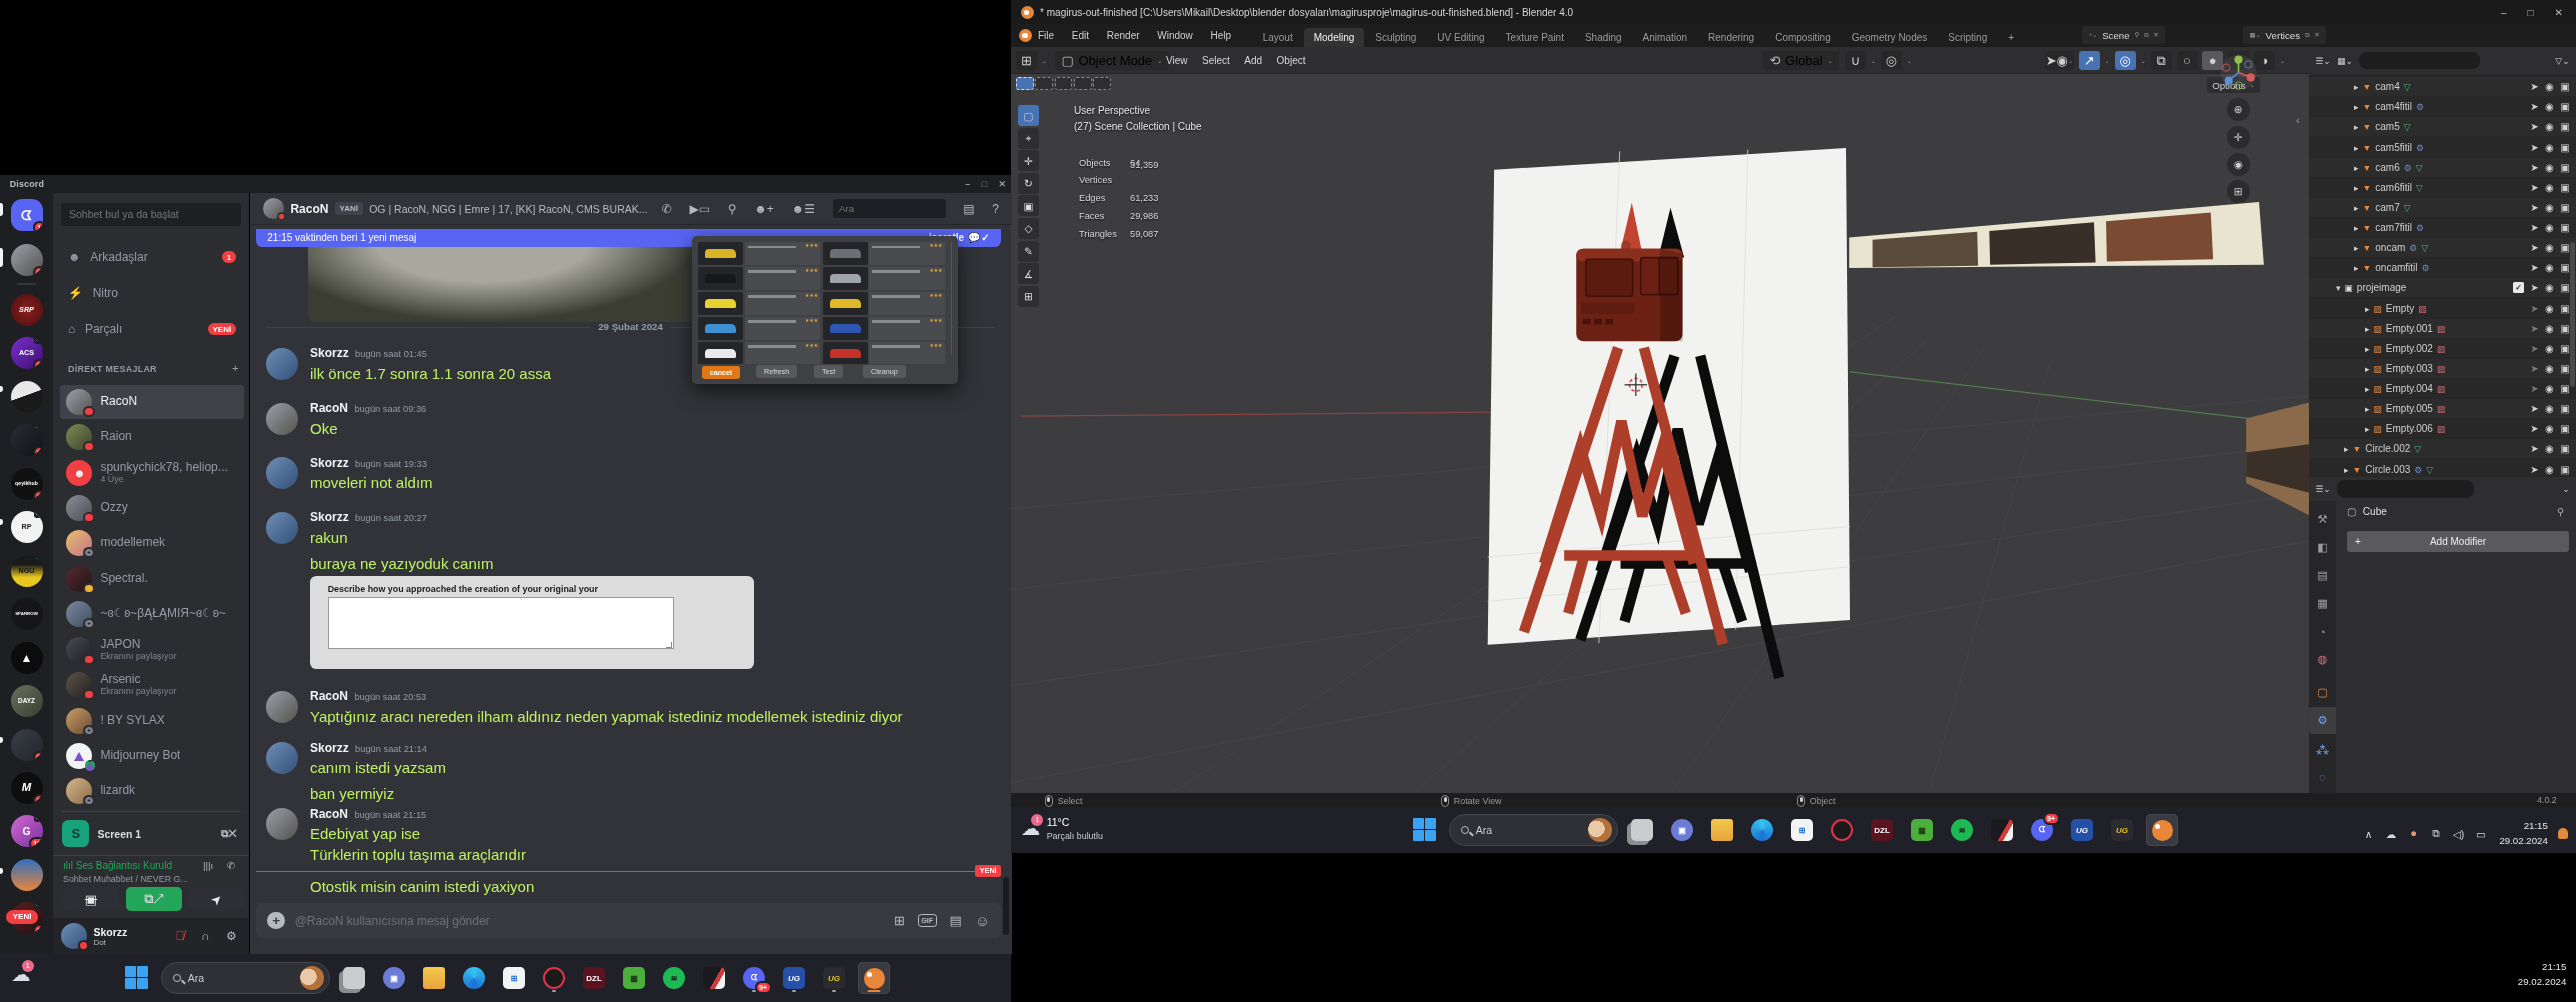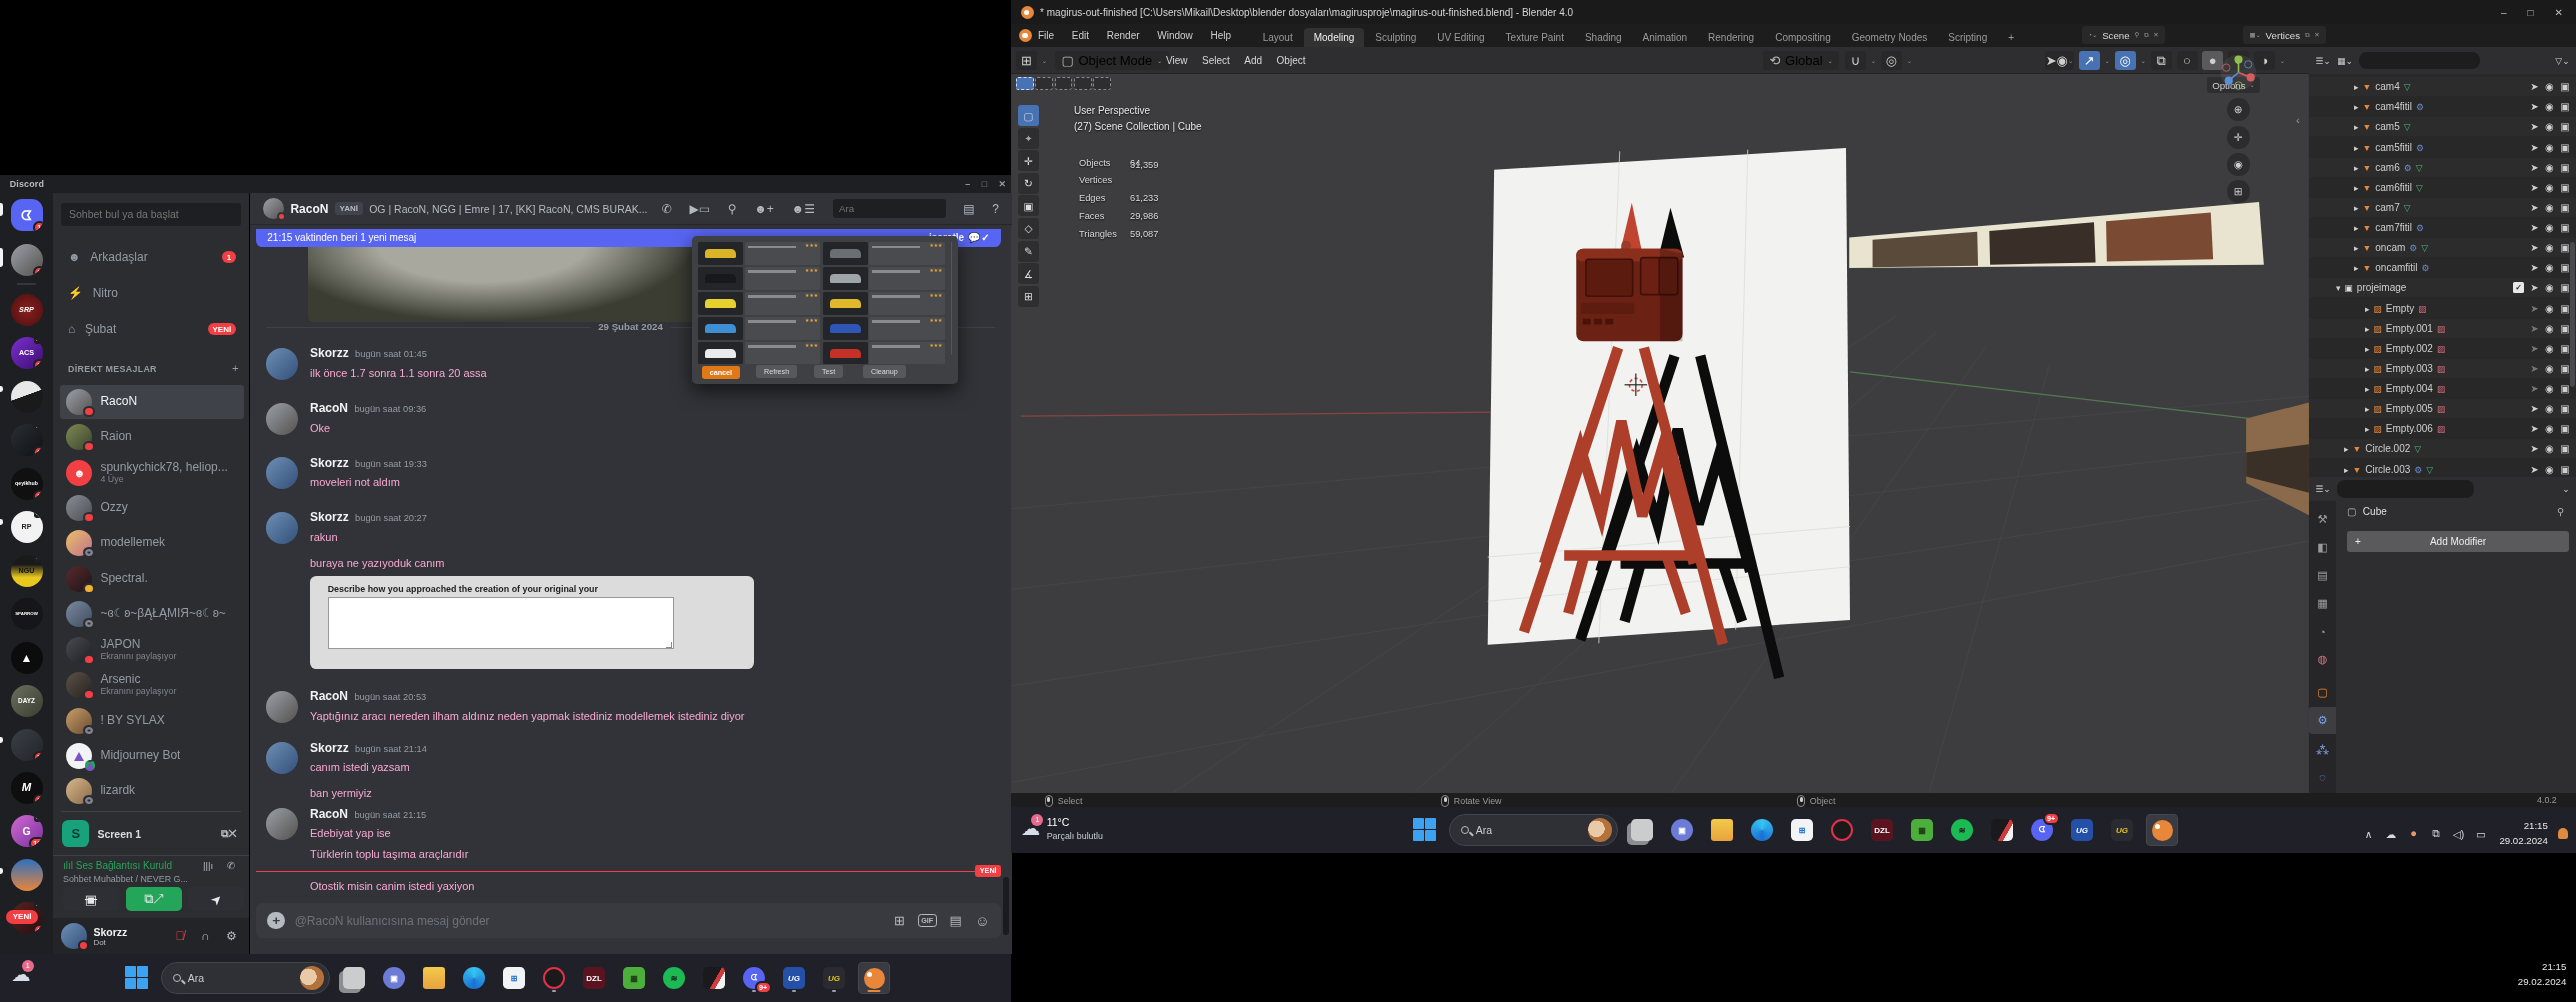--- a/index.html
+++ b/index.html
@@ -58,21 +58,21 @@
 .chathead{left:250px;top:193px;width:762px;height:32px;background:#313338;border-bottom:0.8px solid #26272b;display:flex;align-items:center;gap:6.4px;padding:0 13px;z-index:5}
 .hname{color:#f2f3f5;font-size:12px;font-weight:bold}
 .hpill{background:#41434a;color:#b5bac1;font-size:8px;font-weight:bold;border-radius:3.2px;padding:1.6px 4.8px}
 .halias{color:#b5bac1;font-size:10.5px;white-space:nowrap;overflow:hidden;text-overflow:ellipsis;max-width:298px}
 .hico{color:#b5bac1;font-size:12px;margin-left:11.3px}
 .hsearch{width:113px;height:19.3px;background:#1e1f22;border:none;border-radius:3.2px;color:#949ba4;font-size:9.7px;padding:0 6.4px;margin-left:11.3px}
 .banner{left:256px;top:229px;width:745px;height:17.7px;background:#5865f2;border-radius:0 0 6.4px 6.4px;color:#fff;font-size:10px;display:flex;align-items:center;padding:0 11.3px;z-index:6}
 .banner .act{margin-left:auto;display:flex;gap:4.8px;align-items:center;font-weight:bold}
 .msghead{position:absolute;color:#f2f3f5;font-size:12px;font-weight:bold}
 .msghead .t{color:#949ba4;font-size:9.3px;font-weight:normal;margin-left:6.4px}
-.msgtxt{position:absolute;color:#f9a8d4;font-size:11px;line-height:19.3px}
+.msgtxt{position:absolute;color:#bef264;font-size:15px;line-height:19.3px}
 .mav{position:absolute;left:266px;width:32px;height:32px;border-radius:50%}
 .datediv{left:266px;top:327px;width:729px;border-top:0.8px solid #3f4147;z-index:1}
 .datediv span{position:absolute;left:50%;top:-7.2px;transform:translateX(-50%);background:#313338;color:#949ba4;font-size:9.7px;font-weight:bold;padding:0 8px}
 .newdiv{left:256px;top:871px;width:739px;border-top:0.8px solid #f23f43;z-index:2}
 .newpill{position:absolute;right:-6.4px;top:-7.2px;background:#f23f43;color:#fff;font-size:7.2px;font-weight:bold;border-radius:2.4px;padding:1.6px 4.8px}
 .inputbar{left:256px;top:903px;width:745px;height:35px;background:#383a40;border-radius:6.4px;display:flex;align-items:center;padding:0 11.3px;gap:9.7px;z-index:4}
 .plus{width:17.7px;height:17.7px;border-radius:50%;background:#b5bac1;color:#383a40;font-size:13.7px;font-weight:bold;display:flex;align-items:center;justify-content:center}
 .ph{color:#6d7178;font-size:12px}
 .inico{margin-left:auto;display:flex;gap:13px;align-items:center;color:#b5bac1}
 .gifpill{border:1.6px solid #b5bac1;border-radius:3.2px;font-size:7.2px;font-weight:bold;padding:0.8px 2.4px}
@@ -250,21 +250,21 @@
   <span>☻</span>
   <span>Arkadaşlar</span>
   <span class="navpill" style="border-radius:6.4px">1</span>
 </div>
 <div class="a nav" style="position:absolute;left:60px;top:277px;width:184px;height:32px;border-radius:3.2px;color:#949ba4;display:flex;align-items:center;gap:9.7px;padding:0 8px;font-size:12px">
   <span>⚡</span>
   <span>Nitro</span>
 </div>
 <div class="a nav" style="position:absolute;left:60px;top:313px;width:184px;height:32px;border-radius:3.2px;color:#949ba4;display:flex;align-items:center;gap:9.7px;padding:0 8px;font-size:12px">
   <span>⌂</span>
-  <span>Şubat</span>
+  <span>Parçalı</span>
   <span class="navpill">YENİ</span>
 </div>
 <div class="a dmh">DİREKT MESAJLAR</div>
 <span class="a" style="left:232px;top:362px;color:#949ba4;font-size:11.3px">+</span>
 
 <div class="dm sel" style="top:385px">
     <span class="cav av1">
       <i class="std dnd"></i>
     </span>
     <span class="dmn">RacoN</span>

